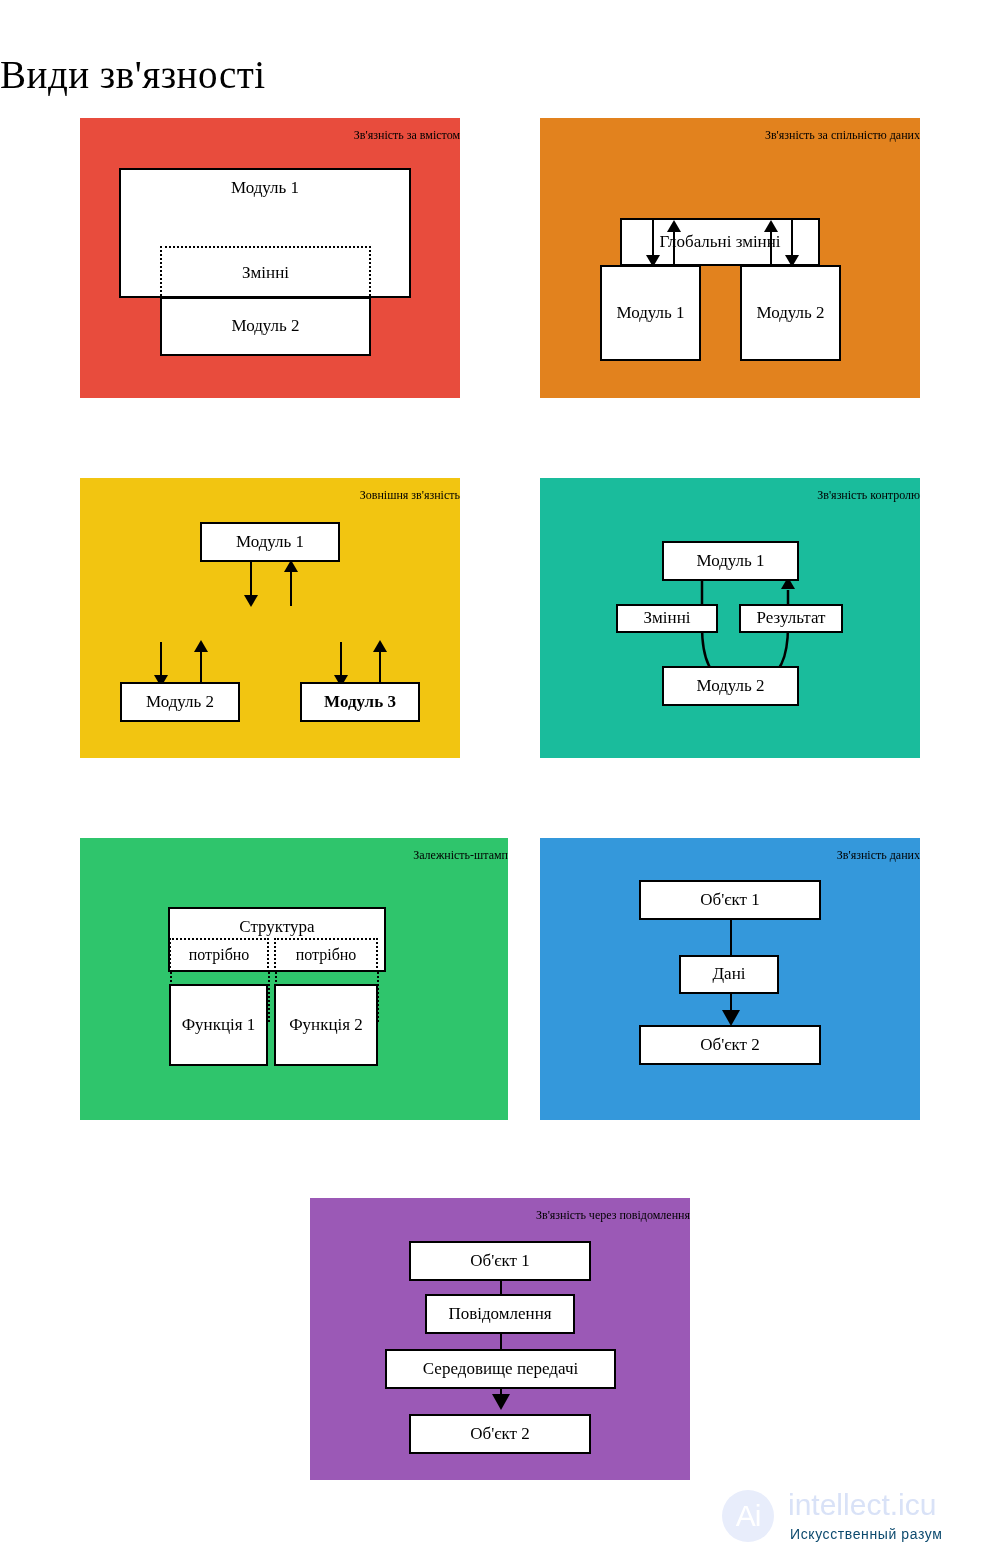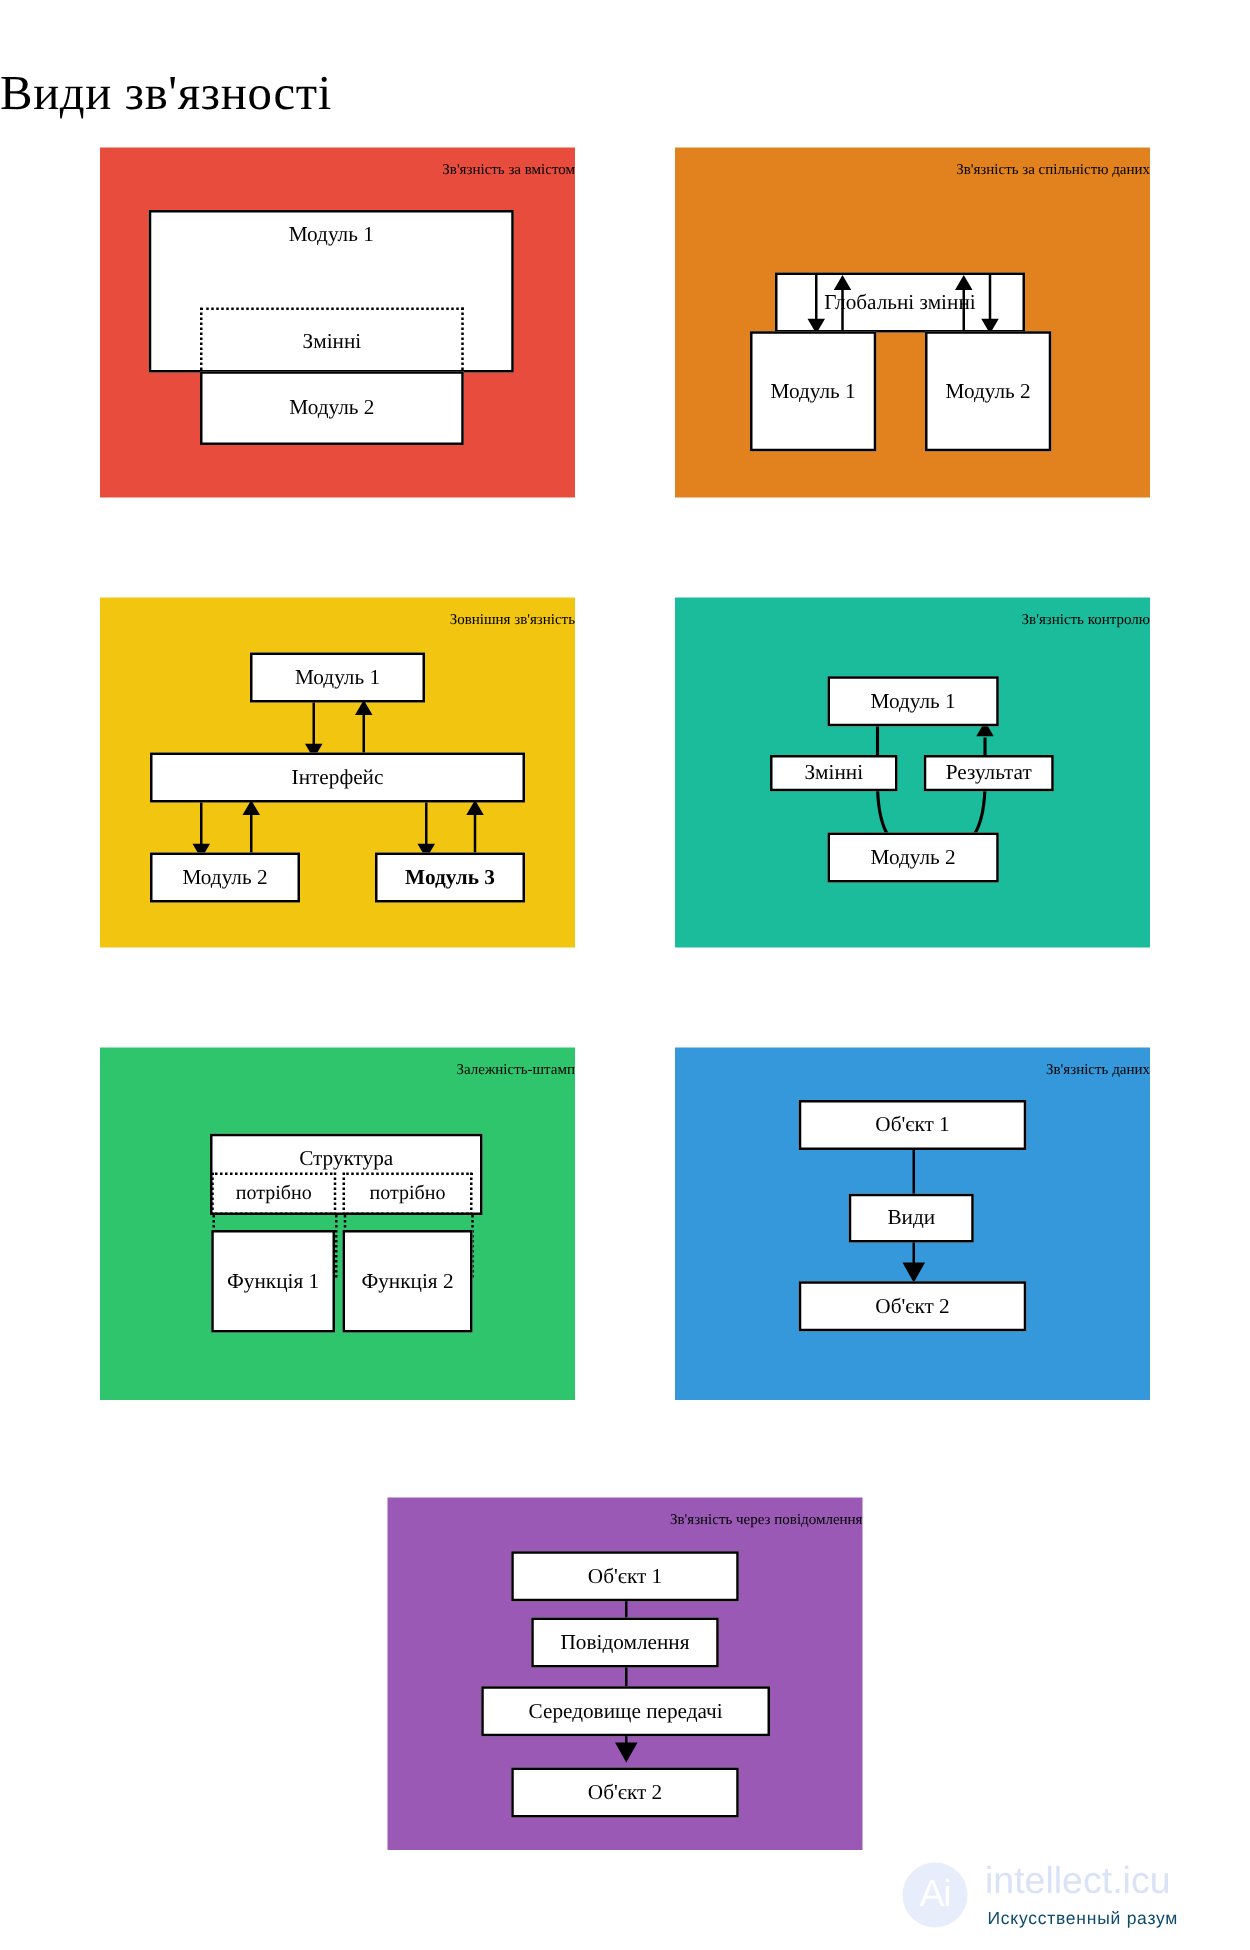--- a/index.html
+++ b/index.html
@@ -204,23 +204,20 @@
     <div class="box" style="left:120px; top:44px; width:140px; height:40px;">
       <span>Модуль 1</span>
     </div>
 
     <div class="vline" style="left:170px; top:84px; height:38px;"></div>
     <div class="arrowhead down" style="left:164px; top:117px;"></div>
 
     <div class="vline" style="left:210px; top:92px; height:36px;"></div>
     <div class="arrowhead up" style="left:204px; top:82px;"></div>
 
-    <div class="box" style="left:40px; top:124px; width:300px; height:40px;">
-      <span>Інтерфейс</span>
-    </div>
 
     <div class="vline" style="left:80px; top:164px; height:38px;"></div>
     <div class="arrowhead down" style="left:74px; top:197px;"></div>
 
     <div class="vline" style="left:120px; top:172px; height:36px;"></div>
     <div class="arrowhead up" style="left:114px; top:162px;"></div>
 
     <div class="vline" style="left:260px; top:164px; height:38px;"></div>
     <div class="arrowhead down" style="left:254px; top:197px;"></div>
 
@@ -263,21 +260,21 @@
       <span>Результат</span>
     </div>
 
     <div class="box" style="left:122px; top:188px; width:137px; height:40px;">
       <span>Модуль 2</span>
     </div>
 
   </div>
 </div>
 
-<div class="panel" style="left:80px; top:838px; width:380px; height:282px; background:#2FC56C;">
+<div class="panel" style="left:80px; top:838px; width:428px; height:282px; background:#2FC56C;">
   <div class="panel-title">Залежність-штамп</div>
   <div class="stage">
 
     <div class="box label-top" style="left:88px; top:69px; width:218px; height:65px;">
       <span>Структура</span>
     </div>
 
     <div class="box dotted" style="left:89px; top:100px; width:100px; height:34px; font-size:16px;">
       <span>потрібно</span>
     </div>
@@ -306,21 +303,21 @@
   <div class="panel-title">Зв'язність даних</div>
   <div class="stage">
 
     <div class="box" style="left:99px; top:42px; width:182px; height:40px;">
       <span>Об'єкт 1</span>
     </div>
 
     <div class="vline" style="left:190px; top:82px; height:36px;"></div>
 
     <div class="box" style="left:139px; top:117px; width:100px; height:39px;">
-      <span>Види</span>
+      <span>Дані</span>
     </div>
 
     <div class="vline" style="left:190px; top:156px; height:24px;"></div>
     <div class="arrowhead down" style="left:182px; top:172px; border-left-width:9px; border-right-width:9px; border-top-width:16px;"></div>
 
     <div class="box" style="left:99px; top:187px; width:182px; height:40px;">
       <span>Об'єкт 2</span>
     </div>
 
   </div>

